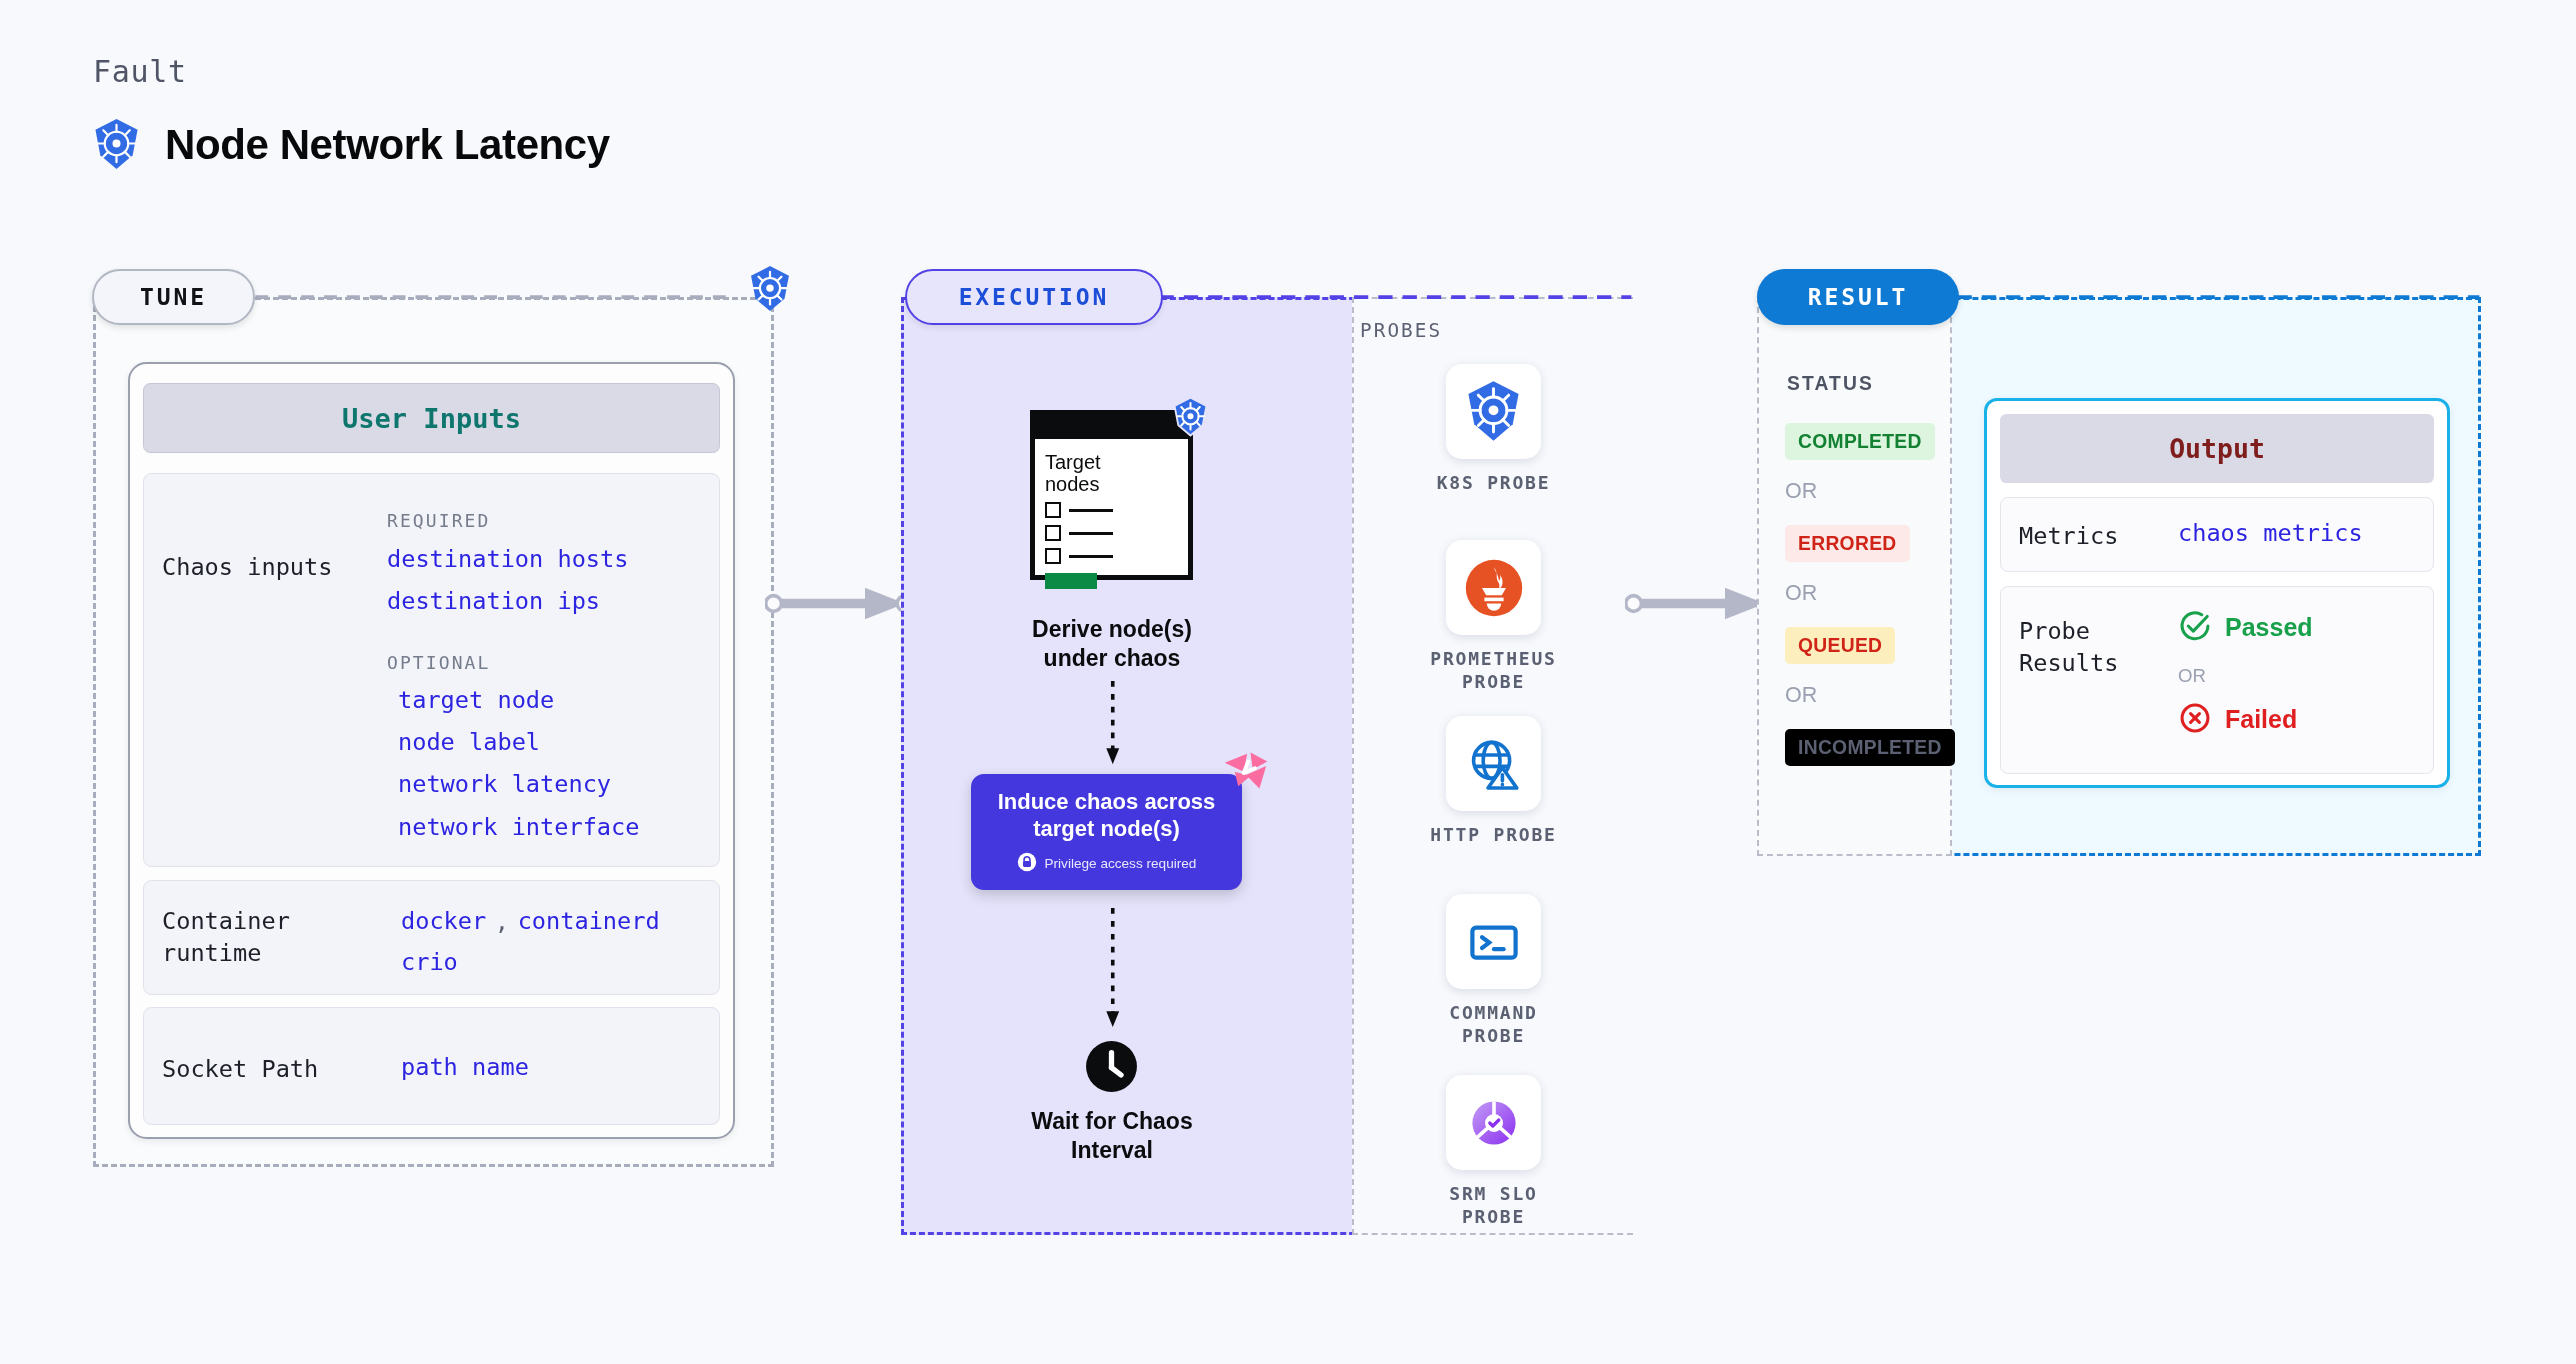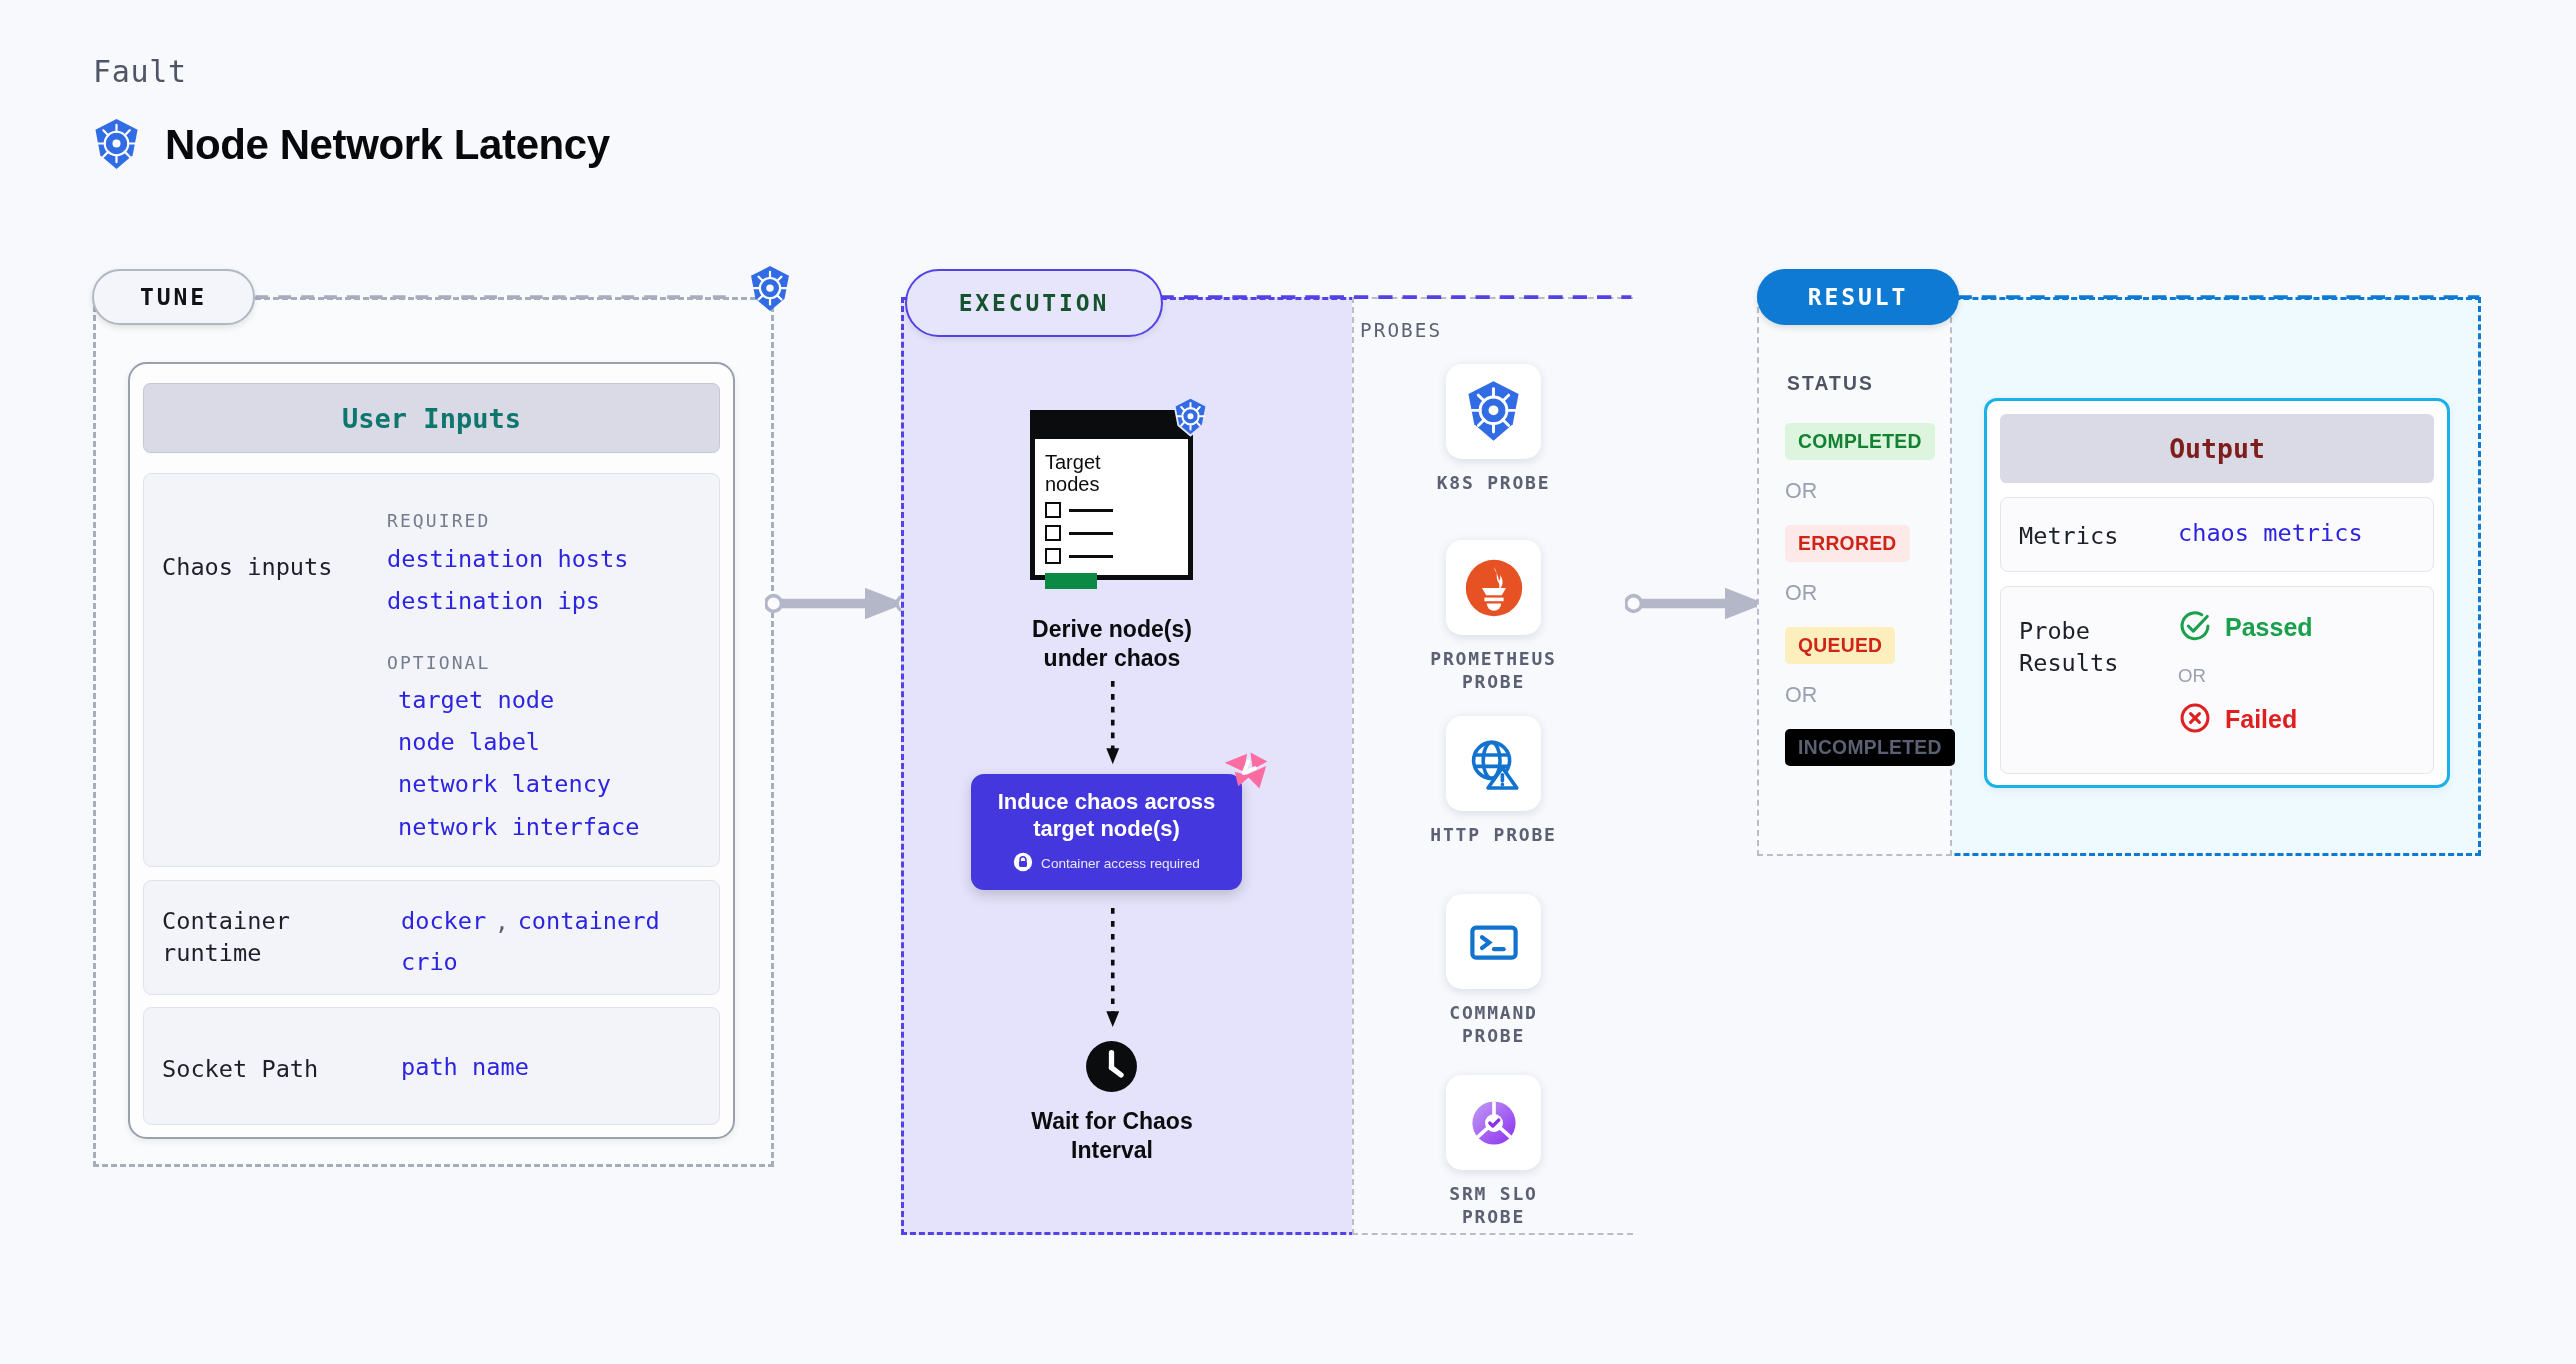--- a/index.html
+++ b/index.html
@@ -35,22 +35,22 @@
     font-family: "DejaVu Sans Mono", monospace;
     font-weight: 700; letter-spacing: 2.9px; border-radius: 72px;
     z-index: 6;
   }
   .chip-tune {
     left: 92px; top: 269px; width: 163px; height: 56px;
     background: #f4f5fa; border: 2.1px solid #b2b7c4; color: #101216;
     font-size: 23px; box-shadow: 0 2.9px 6.4px rgba(0,0,0,0.10);
   }
   .chip-exec {
-    left: 905px; top: 269px; width: 258px; height: 68px;
-    background: #e6e5fb; border: 2.9px solid #5342e6; color: #14532d;
+    left: 905px; top: 269px; width: 258px; height: 56px;
+    background: #e6e5fb; border: 2.9px solid #5342e6; color: #1d4ed8;
     font-size: 23px; box-shadow: 0 2.9px 6.4px rgba(0,0,0,0.08);
   }
   .chip-result {
     left: 1757px; top: 269px; width: 202px; height: 56px;
     background: #0e7ad4; border: none; color: #ffffff;
     font-size: 23px; box-shadow: 0 2.9px 6.4px rgba(0,0,0,0.12);
   }
 
   
   #tune-box { left: 93px; top: 297px; width: 681px; height: 870px; background: #fafbfd; }
@@ -340,21 +340,21 @@
       <div>target node(s)</div>
     </div>
     <div class="chaos-sub">
       <span>
         <svg width="20" height="20" viewBox="0 0 24 24">
           <circle cx="12" cy="12" r="11" fill="#ffffff"></circle>
           <path d="M8.5 11V9.2a3.5 3.5 0 017 0V11" fill="none" stroke="#4437dd" stroke-width="1.9"></path>
           <rect x="7.2" y="10.7" width="9.6" height="7.2" rx="1.6" fill="#4437dd"></rect>
         </svg>
       </span>
-      <span>Container access required</span>
+      <span>Privilege access required</span>
     </div>
   </div>
   <span class="harness-mark">
     <svg width="56" height="56" viewBox="0 0 100 100">
       <g fill="#fb6ca0">
         <path d="M12 28 L52 12 L46 44 Z"></path>
         <path d="M58 10 L88 26 L62 40 Z"></path>
         <path d="M50 50 L86 34 L74 74 Z"></path>
         <path d="M30 44 L58 52 L36 70 Z"></path>
       </g>

